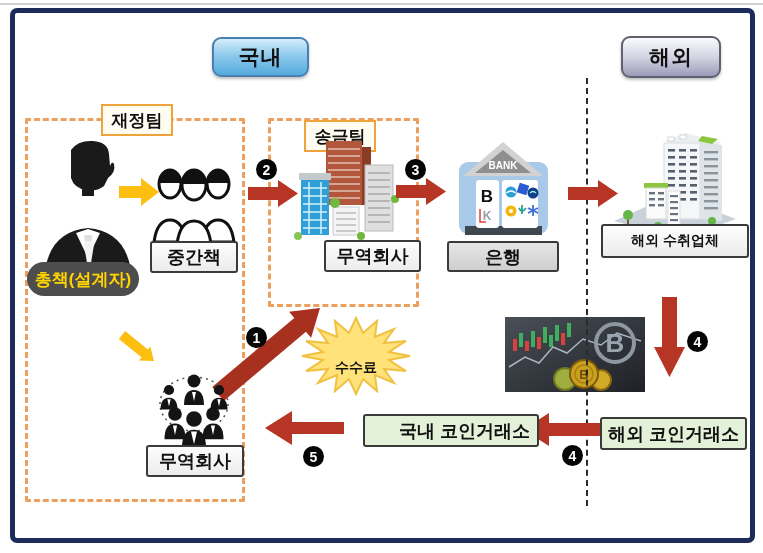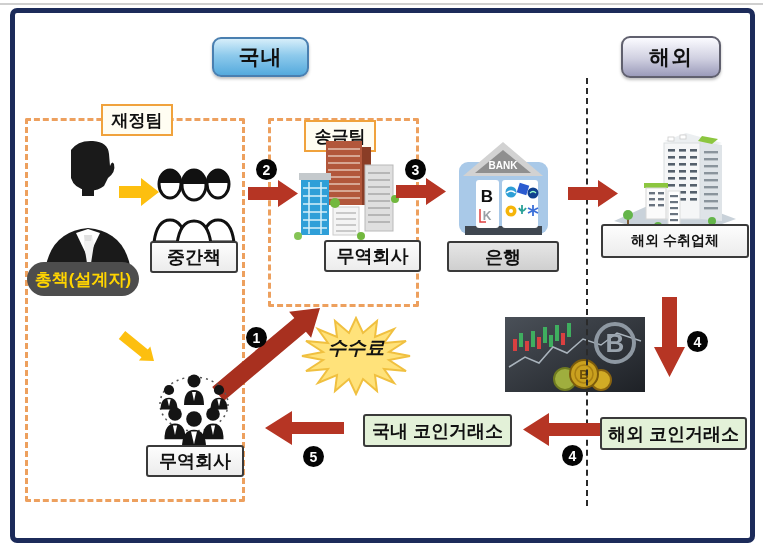--- a/index.html
+++ b/index.html
@@ -22,32 +22,32 @@
               background:#fffdf2;border:2px solid #f0a23c;z-index:2;}
   #label-finance{left:101px;top:104px;width:68px;height:28px;}
   #label-remit{left:304px;top:120px;width:68px;height:28px;}
   .tag{display:flex;align-items:center;justify-content:center;font-weight:bold;font-size:18px;
        background:linear-gradient(180deg,#fdfdfd,#ececec);border:2px solid #3a3a3a;border-radius:3px;z-index:4;}
   #tag-middleman{left:150px;top:241px;width:84px;height:28px;}
   #tag-trading{left:296px;top:240px;width:93px;height:28px;margin-left:28px;}
   #tag-bank{left:447px;top:241px;width:108px;height:27px;background:linear-gradient(180deg,#e6e6e6,#cfcfcf);}
   #tag-recipient{left:601px;top:224px;width:144px;height:30px;font-size:14px;}
   #tag-funds{left:146px;top:445px;width:94px;height:28px;}
-  #tag-dom-exch{left:363px;top:414px;width:145px;height:29px;background:#e3f1d8;}
+  #tag-dom-exch{left:363px;top:414px;width:145px;height:29px;background:#e3f1d8;padding-left:27px;}
   #tag-ovs-exch{left:600px;top:417px;width:143px;height:29px;background:#e3f1d8;}
   #tag-mastermind{left:27px;top:262px;width:112px;height:34px;display:flex;align-items:center;justify-content:center;
        background:#4d4d4d;color:#ffd400;font-weight:bold;font-size:17px;border-radius:17px;z-index:4;}
   .step{width:21px;height:21px;border-radius:50%;background:#050505;color:#fff;font-weight:bold;font-size:14px;
         display:flex;align-items:center;justify-content:center;z-index:6;}
   #step1{left:246px;top:327px;} #step2{left:256px;top:159px;} #step3{left:405px;top:159px;}
   #step4a{left:687px;top:331px;} #step4b{left:562px;top:445px;} #step5{left:303px;top:446px;}
   .icon{z-index:3;}
   #fee-star{left:300px;top:316px;width:112px;height:80px;z-index:2;}
-  #fee-text{left:300px;top:308px;width:112px;height:80px;display:flex;align-items:center;justify-content:center;
-            font-weight:bold;font-size:19px;z-index:3;font-style:italic;}
+  #fee-text{left:300px;top:328px;width:112px;height:80px;display:flex;align-items:center;justify-content:center;
+            font-weight:bold;font-size:14px;z-index:3;}
   svg{display:block;}
 </style>
 </head>
 <body>
 
 <div id="canvas">
   <div class="abs" id="topline"></div>
   <div class="abs" id="frame"></div>
   <div class="abs" id="divider"></div>
 

